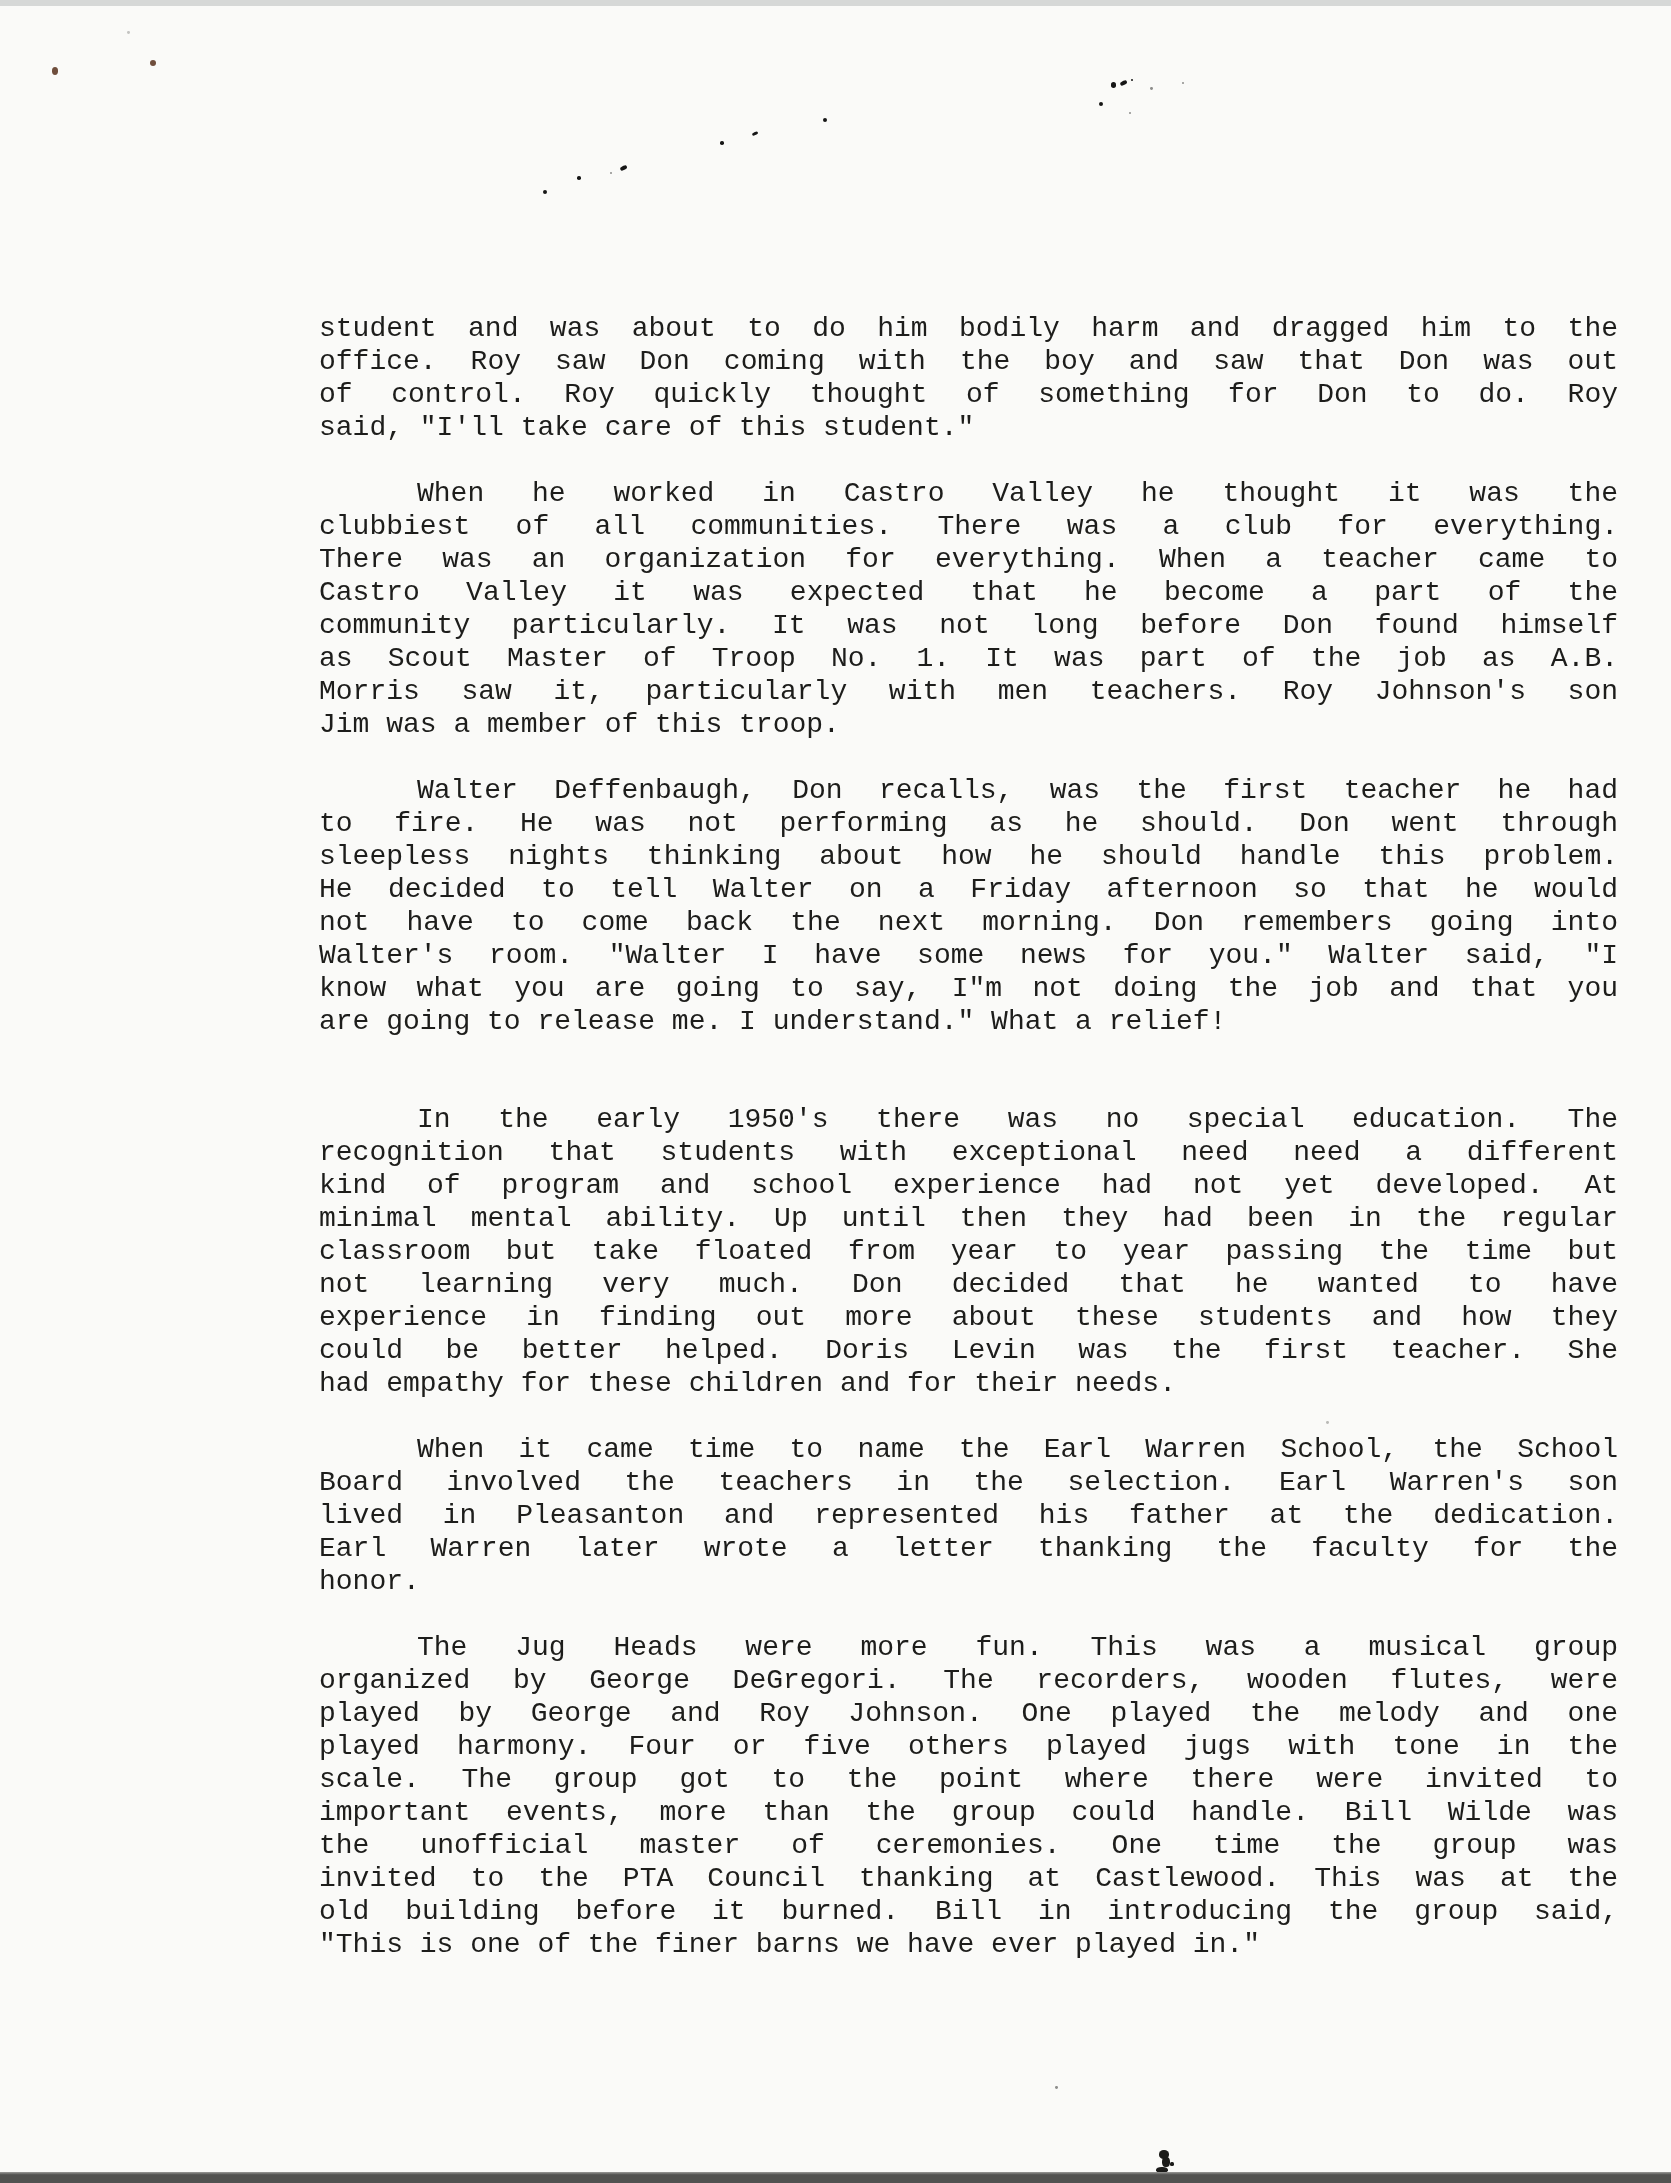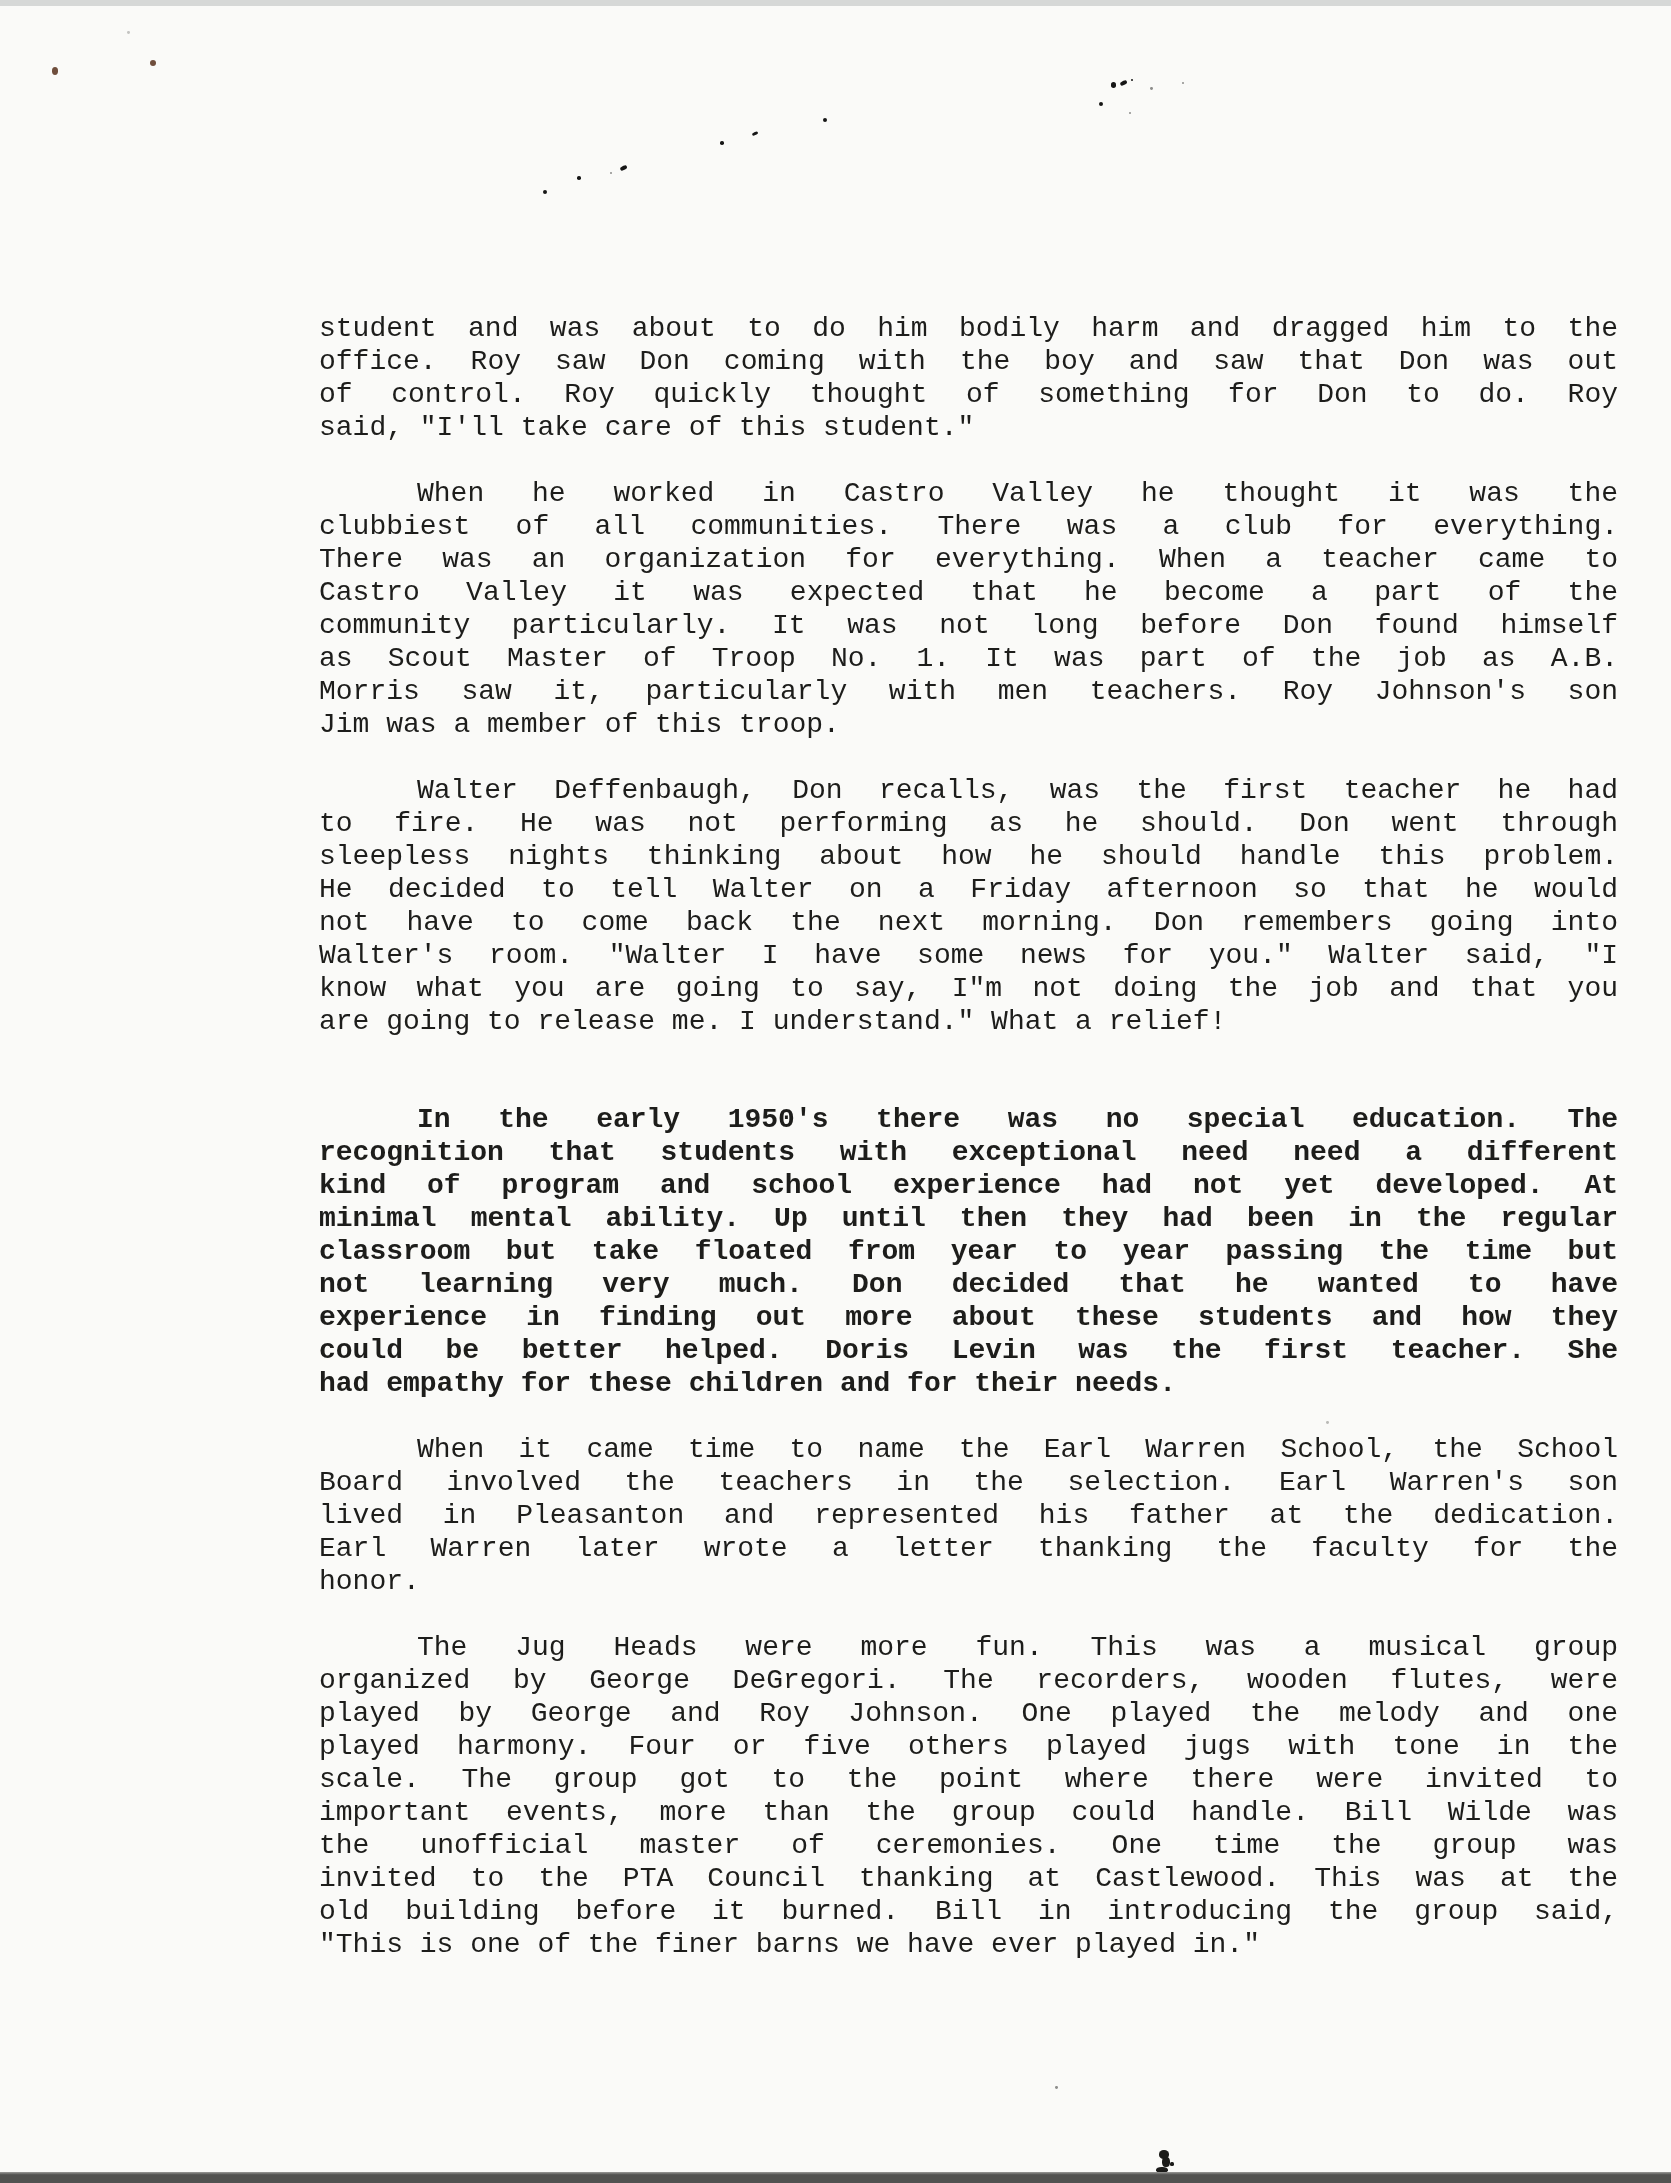--- a/index.html
+++ b/index.html
@@ -83,21 +83,21 @@
       <div class="paragraph" style="margin-top: 33px;">
         <div class="line indent">Walter Deffenbaugh, Don recalls, was the first teacher he had</div>
         <div class="line">to fire.  He was not performing as he should.  Don went through</div>
         <div class="line">sleepless nights thinking about how he should handle this problem.</div>
         <div class="line">He decided to tell Walter on a Friday afternoon so that he would</div>
         <div class="line">not have to come back the next morning.  Don remembers going into</div>
         <div class="line">Walter's room. "Walter I have some news for you."  Walter said, "I</div>
         <div class="line">know what you are going to say, I"m not doing the job and that you</div>
         <div class="line last">are going to release me.  I understand."  What a relief!</div>
       </div>
-      <div class="paragraph" style="margin-top: 65px; font-weight: bold;">
+      <div class="paragraph" style="margin-top: 65px;">
         <div class="line indent">In the early 1950's there was no special education.  The</div>
         <div class="line">recognition that students with exceptional need need a different</div>
         <div class="line">kind of program and school experience had not yet developed.  At</div>
         <div class="line">minimal mental ability.  Up until then they had been in the regular</div>
         <div class="line">classroom but take floated from year to year passing the time but</div>
         <div class="line">not learning very much.  Don decided that he wanted to have</div>
         <div class="line">experience in finding out more about these students and how they</div>
         <div class="line">could be better helped.  Doris Levin was the first teacher.  She</div>
         <div class="line last">had empathy for these children and for their needs.</div>
       </div>

